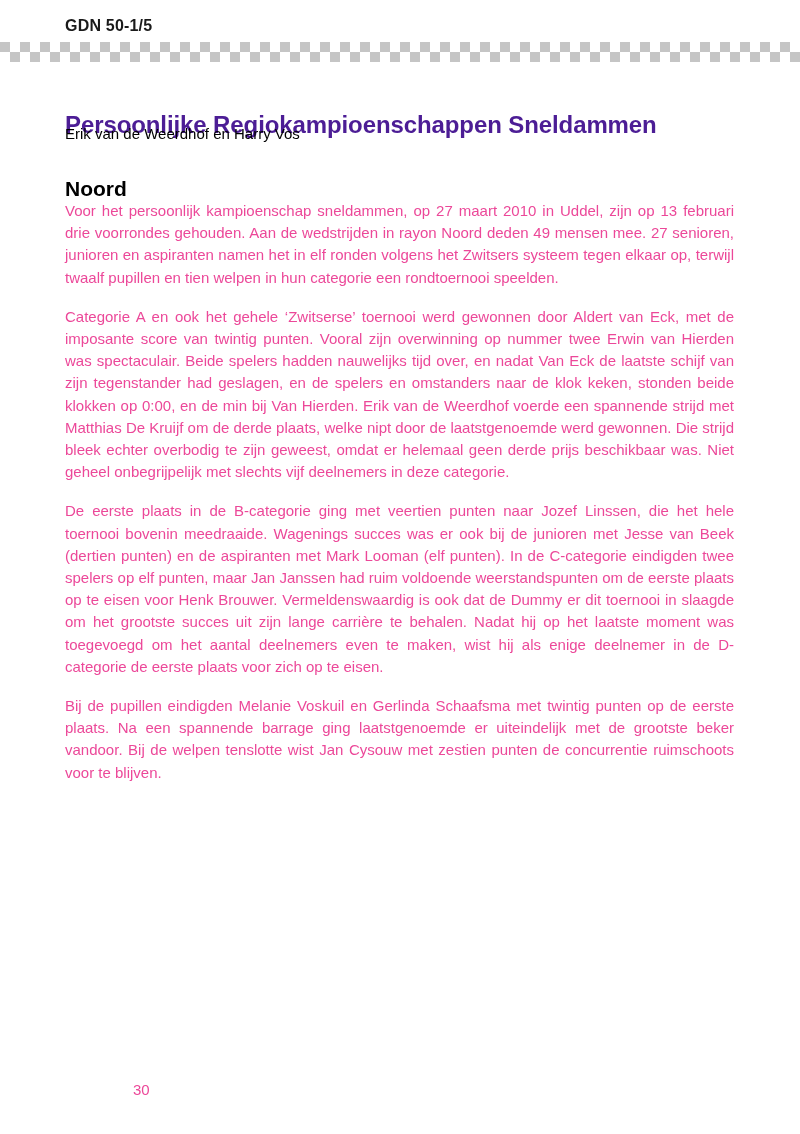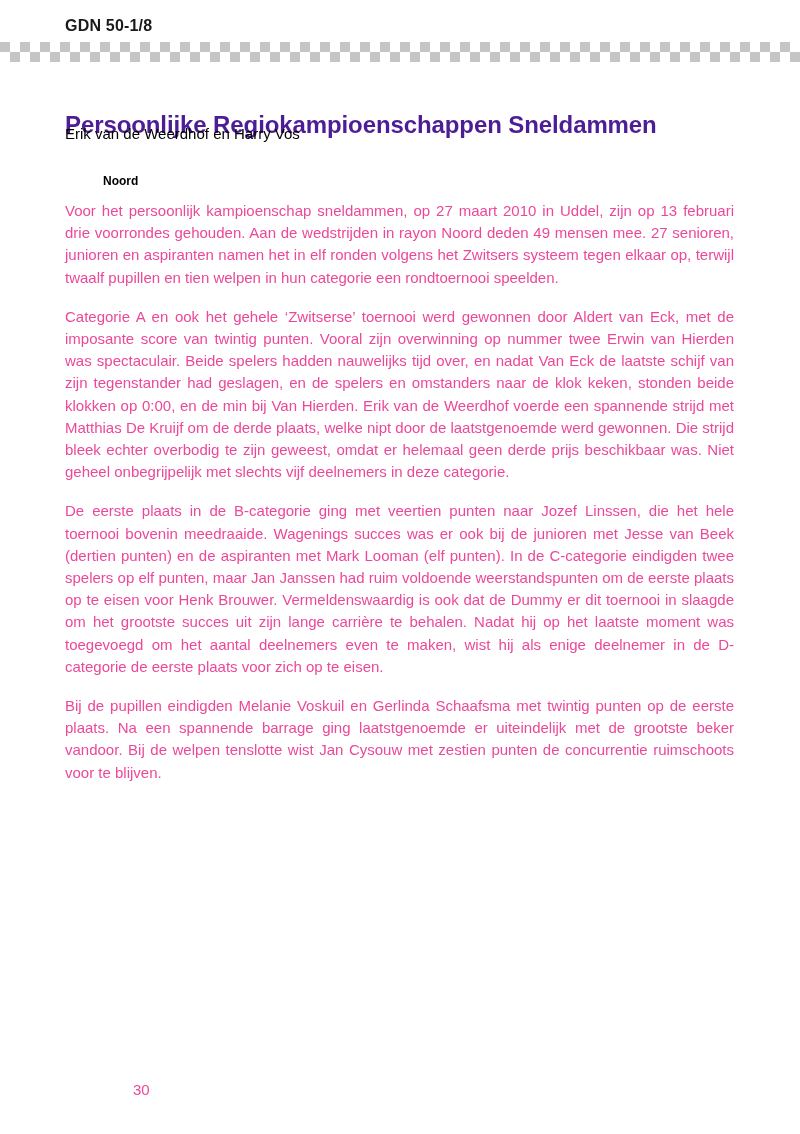--- a/index.html
+++ b/index.html
@@ -82,25 +82,24 @@
     font-size: 15px;
     font-weight: normal;
     line-height: 19px;
     color: #000;
   }
 
   .section-head {
     position: absolute;
     left: 65px;
     top: 162px;
-    font-size: 12px;
+    font-size: 21px;
     font-weight: bold;
     line-height: 19px;
     color: #000;
-    margin-left: 38px;
   }
 
   
   .body-copy {
     position: absolute;
     left: 65px;
     top: 200px;
     width: 669px;
   }
   .body-copy p {
@@ -122,21 +121,21 @@
     font-size: 15px;
     line-height: 19px;
     color: #ec4899;
   }
 </style>
 </head>
 <body>
 
 <div class="page">
 
-  <div class="running-head">GDN 50-1/8</div>
+  <div class="running-head">GDN 50-1/5</div>
 
   <div class="checker-rule">
     <span class="checker-row"><i class="on"></i><i class="off"></i><i class="on"></i><i class="off"></i><i class="on"></i><i class="off"></i><i class="on"></i><i class="off"></i><i class="on"></i><i class="off"></i><i class="on"></i><i class="off"></i><i class="on"></i><i class="off"></i><i class="on"></i><i class="off"></i><i class="on"></i><i class="off"></i><i class="on"></i><i class="off"></i><i class="on"></i><i class="off"></i><i class="on"></i><i class="off"></i><i class="on"></i><i class="off"></i><i class="on"></i><i class="off"></i><i class="on"></i><i class="off"></i><i class="on"></i><i class="off"></i><i class="on"></i><i class="off"></i><i class="on"></i><i class="off"></i><i class="on"></i><i class="off"></i><i class="on"></i><i class="off"></i><i class="on"></i><i class="off"></i><i class="on"></i><i class="off"></i><i class="on"></i><i class="off"></i><i class="on"></i><i class="off"></i><i class="on"></i><i class="off"></i><i class="on"></i><i class="off"></i><i class="on"></i><i class="off"></i><i class="on"></i><i class="off"></i><i class="on"></i><i class="off"></i><i class="on"></i><i class="off"></i><i class="on"></i><i class="off"></i><i class="on"></i><i class="off"></i><i class="on"></i><i class="off"></i><i class="on"></i><i class="off"></i><i class="on"></i><i class="off"></i><i class="on"></i><i class="off"></i><i class="on"></i><i class="off"></i><i class="on"></i><i class="off"></i><i class="on"></i><i class="off"></i><i class="on"></i><i class="off"></i></span>
     <span class="checker-row"><i class="off"></i><i class="on"></i><i class="off"></i><i class="on"></i><i class="off"></i><i class="on"></i><i class="off"></i><i class="on"></i><i class="off"></i><i class="on"></i><i class="off"></i><i class="on"></i><i class="off"></i><i class="on"></i><i class="off"></i><i class="on"></i><i class="off"></i><i class="on"></i><i class="off"></i><i class="on"></i><i class="off"></i><i class="on"></i><i class="off"></i><i class="on"></i><i class="off"></i><i class="on"></i><i class="off"></i><i class="on"></i><i class="off"></i><i class="on"></i><i class="off"></i><i class="on"></i><i class="off"></i><i class="on"></i><i class="off"></i><i class="on"></i><i class="off"></i><i class="on"></i><i class="off"></i><i class="on"></i><i class="off"></i><i class="on"></i><i class="off"></i><i class="on"></i><i class="off"></i><i class="on"></i><i class="off"></i><i class="on"></i><i class="off"></i><i class="on"></i><i class="off"></i><i class="on"></i><i class="off"></i><i class="on"></i><i class="off"></i><i class="on"></i><i class="off"></i><i class="on"></i><i class="off"></i><i class="on"></i><i class="off"></i><i class="on"></i><i class="off"></i><i class="on"></i><i class="off"></i><i class="on"></i><i class="off"></i><i class="on"></i><i class="off"></i><i class="on"></i><i class="off"></i><i class="on"></i><i class="off"></i><i class="on"></i><i class="off"></i><i class="on"></i><i class="off"></i><i class="on"></i><i class="off"></i><i class="on"></i></span>
   </div>
 
   <h1 class="doc-title">Persoonlijke Regiokampioenschappen Sneldammen</h1>
 
   <div class="doc-byline">Erik van de Weerdhof en Harry Vos</div>
 

